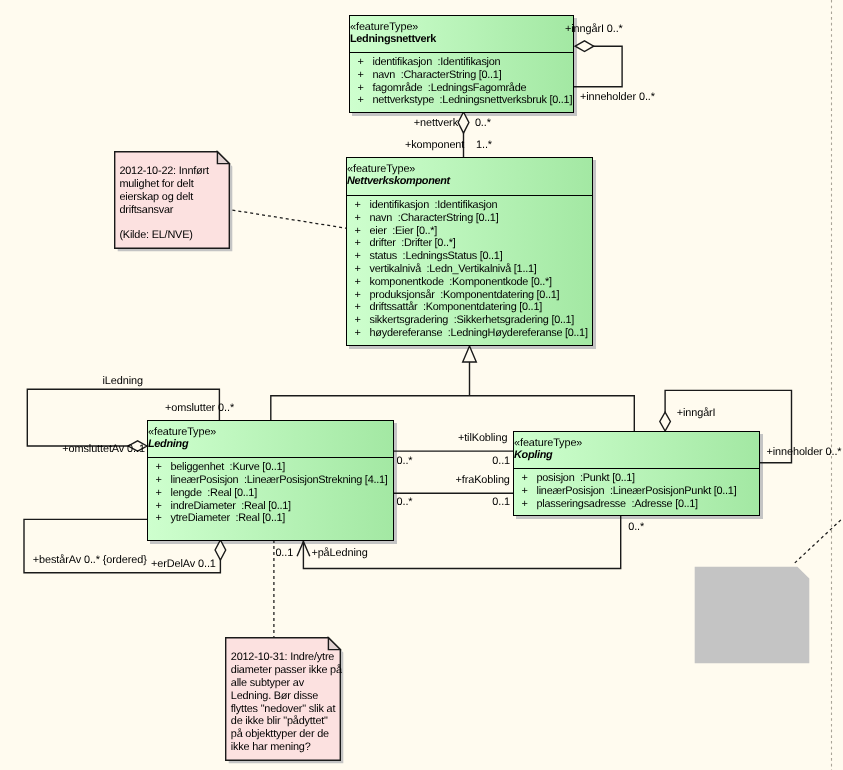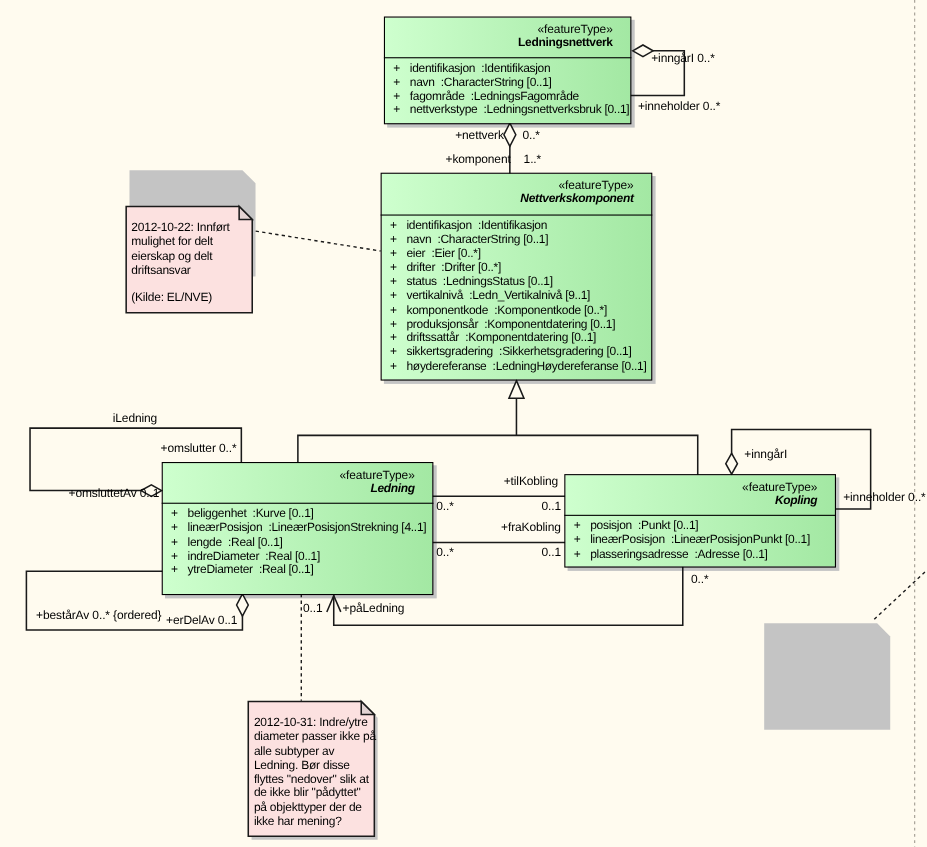--- a/index.html
+++ b/index.html
@@ -6,21 +6,21 @@
   html,body{margin:0;padding:0;}
   body{width:843px;height:770px;background:#FFFBEF;overflow:hidden;
        font-family:"Liberation Sans",sans-serif;color:#000;
        -webkit-font-smoothing:antialiased;text-rendering:geometricPrecision;}
   #stage{position:relative;width:843px;height:770px;background:#FFFBEF;
          transform:translateZ(0);backface-visibility:hidden;}
   svg#wires{position:absolute;left:0;top:0;width:843px;height:770px;}
   .cls{position:absolute;box-sizing:border-box;border:1.4px solid #000;
        background:linear-gradient(to right,#CEFFCE 0%,#A3E8A3 100%);}
   .shadow{position:absolute;background:#C4C4C4;}
-  .cls .hdr{position:absolute;left:0;right:16px;text-align:right;transform:translateZ(0);}
+  .cls .hdr{position:absolute;left:0;right:0;text-align:left;transform:translateZ(0);}
   .cls .st{font-size:10.9px;letter-spacing:-0.1px;line-height:13px;height:13px;}
   .cls .nm{font-size:10.9px;letter-spacing:-0.3px;line-height:13px;height:13px;font-weight:bold;}
   .cls .nm.ital{font-style:italic;}
   .cls .sep{position:absolute;left:-1.4px;right:-1.4px;height:0;border-top:1.4px solid #000;}
   .cls .attrs{position:absolute;left:0;right:0;}
   .cls .row{font-size:10.9px;letter-spacing:-0.25px;line-height:12.8px;white-space:pre;
             position:relative;height:12.8px;transform:translateZ(0);}
   .cls .row .vis{position:absolute;left:7.5px;top:0;}
   .cls .row .txt{position:absolute;left:22.5px;top:0;}
   .note{position:absolute;box-sizing:border-box;}
@@ -97,32 +97,32 @@
     <div class="st">«featureType»</div>
     <div class="nm ital" style="margin-top:-1.1px;">Nettverkskomponent</div>
   </div>
   <div class="sep" style="top:37.2px;"></div>
   <div class="attrs" style="top:41.0px;">
     <div class="row"><span class="vis">+</span><span class="txt">identifikasjon  :Identifikasjon</span></div>
     <div class="row"><span class="vis">+</span><span class="txt">navn  :CharacterString [0..1]</span></div>
     <div class="row"><span class="vis">+</span><span class="txt">eier  :Eier [0..*]</span></div>
     <div class="row"><span class="vis">+</span><span class="txt">drifter  :Drifter [0..*]</span></div>
     <div class="row"><span class="vis">+</span><span class="txt">status  :LedningsStatus [0..1]</span></div>
-    <div class="row"><span class="vis">+</span><span class="txt">vertikalnivå  :Ledn_Vertikalnivå [9..1]</span></div>
+    <div class="row"><span class="vis">+</span><span class="txt">vertikalnivå  :Ledn_Vertikalnivå [1..1]</span></div>
     <div class="row"><span class="vis">+</span><span class="txt">komponentkode  :Komponentkode [0..*]</span></div>
     <div class="row"><span class="vis">+</span><span class="txt">produksjonsår  :Komponentdatering [0..1]</span></div>
     <div class="row"><span class="vis">+</span><span class="txt">driftssattår  :Komponentdatering [0..1]</span></div>
     <div class="row"><span class="vis">+</span><span class="txt">sikkertsgradering  :Sikkerhetsgradering [0..1]</span></div>
     <div class="row"><span class="vis">+</span><span class="txt">høydereferanse  :LedningHøydereferanse [0..1]</span></div>
   </div>
 </div>
 <div class="cls" style="left:147px;top:420px;width:247px;height:121.0px;">
   <div class="hdr" style="top:4.9px;">
     <div class="st">«featureType»</div>
-    <div class="nm ital" style="margin-top:-1.1px;margin-left:24px;">Ledning</div>
+    <div class="nm ital" style="margin-top:-1.1px;">Ledning</div>
   </div>
   <div class="sep" style="top:36.4px;"></div>
   <div class="attrs" style="top:40.199999999999996px;">
     <div class="row"><span class="vis">+</span><span class="txt">beliggenhet  :Kurve [0..1]</span></div>
     <div class="row"><span class="vis">+</span><span class="txt">lineærPosisjon  :LineærPosisjonStrekning [4..1]</span></div>
     <div class="row"><span class="vis">+</span><span class="txt">lengde  :Real [0..1]</span></div>
     <div class="row"><span class="vis">+</span><span class="txt">indreDiameter  :Real [0..1]</span></div>
     <div class="row"><span class="vis">+</span><span class="txt">ytreDiameter  :Real [0..1]</span></div>
   </div>
 </div>
@@ -131,21 +131,21 @@
     <div class="st">«featureType»</div>
     <div class="nm ital" style="margin-top:-1.1px;">Kopling</div>
   </div>
   <div class="sep" style="top:36.2px;"></div>
   <div class="attrs" style="top:40.0px;">
     <div class="row"><span class="vis">+</span><span class="txt">posisjon  :Punkt [0..1]</span></div>
     <div class="row"><span class="vis">+</span><span class="txt">lineærPosisjon  :LineærPosisjonPunkt [0..1]</span></div>
     <div class="row"><span class="vis">+</span><span class="txt">plasseringsadresse  :Adresse [0..1]</span></div>
   </div>
 </div>
-<div class="note" style="left:114px;top:151px;width:132px;height:98px;margin-top:36px;">
+<div class="note" style="left:114px;top:151px;width:132px;height:98px;">
   <svg width="118" height="100" viewBox="0 0 118 100" style="position:absolute;left:0;top:0;overflow:visible;">
         <path d="M0.7 0.7 H103.4 L115.3 12.6 V97.3 H0.7 Z" fill="#FCE1E0" stroke="#1a1a1a" stroke-width="1.4" stroke-linejoin="miter"></path>
         <path d="M103.4 0.7 V12.6 H115.3 Z" fill="#E2D3D2" stroke="#1a1a1a" stroke-width="1.4" stroke-linejoin="miter"></path>
       </svg>
   <div class="nlines" style="left:5.4px;top:13.8px;">2012-10-22: Innført
 mulighet for delt
 eierskap og delt
 driftsansvar
 
 (Kilde: EL/NVE)</div>
@@ -157,28 +157,28 @@
       </svg>
   <div class="nlines" style="left:5.8px;top:13.9px;">2012-10-31: Indre/ytre
 diameter passer ikke på
 alle subtyper av
 Ledning. Bør disse
 flyttes "nedover" slik at
 de ikke blir "pådyttet"
 på objekttyper der de
 ikke har mening?</div>
 </div>
-<div class="lbl" style="left:592px;top:23.1px;margin-top:24px;">+inngårI 0..*</div>
+<div class="lbl" style="left:565px;top:23.1px;">+inngårI 0..*</div>
 <div class="lbl" style="left:579.9px;top:91.1px;">+inneholder 0..*</div>
 <div class="lbl" style="left:413.8px;top:116.8px;">+nettverk</div>
 <div class="lbl" style="left:474.9px;top:116.8px;">0..*</div>
 <div class="lbl" style="left:405px;top:138.5px;">+komponent</div>
 <div class="lbl" style="left:476px;top:138.5px;">1..*</div>
 <div class="lbl" style="left:102.5px;top:375.3px;">iLedning</div>
-<div class="lbl" style="left:146px;top:402.3px;">+omslutter 0..*</div>
+<div class="lbl" style="left:165px;top:402.3px;">+omslutter 0..*</div>
 <div class="lbl" style="left:62.3px;top:427.0px;margin-top:16px;">+omsluttetAv 0..1</div>
 <div class="lbl" style="left:32.8px;top:554px;">+bestårAv 0..* {ordered}</div>
 <div class="lbl" style="left:151.0px;top:557.5px;">+erDelAv 0..1</div>
 <div class="lbl" style="left:275.4px;top:546.9px;">0..1</div>
 <div class="lbl" style="left:311.4px;top:546.9px;">+påLedning</div>
 <div class="lbl" style="left:457.9px;top:431.8px;">+tilKobling</div>
 <div class="lbl" style="left:396.5px;top:455.4px;">0..*</div>
 <div class="lbl" style="left:492.3px;top:455.4px;">0..1</div>
 <div class="lbl" style="left:455.5px;top:474.4px;">+fraKobling</div>
 <div class="lbl" style="left:396.5px;top:496.3px;">0..*</div>

